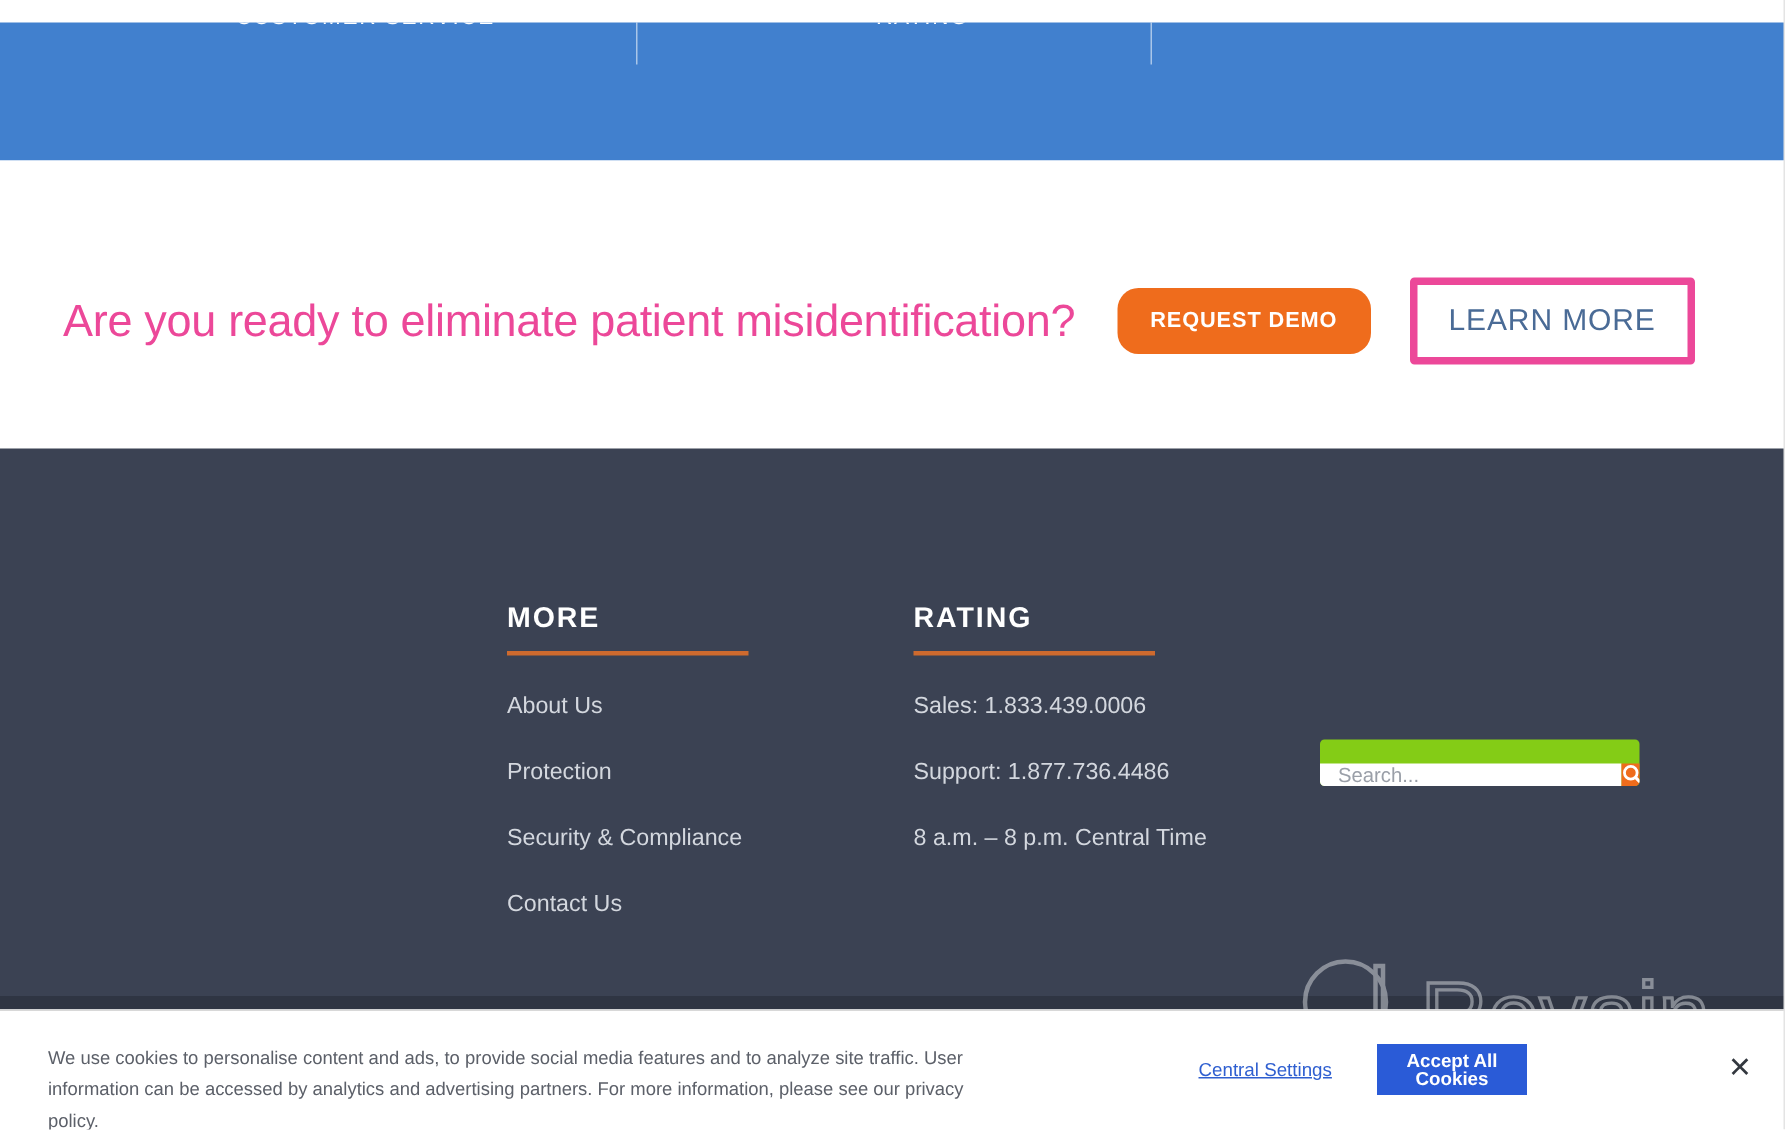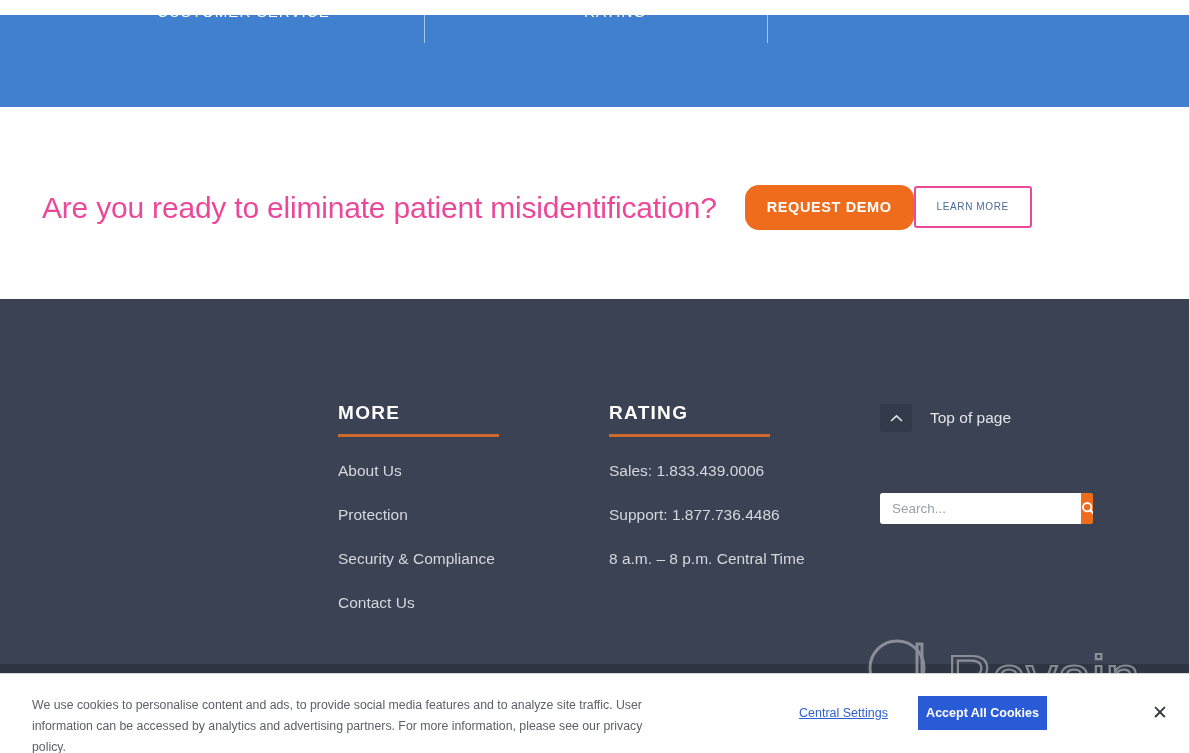--- a/index.html
+++ b/index.html
@@ -84,25 +84,26 @@
     border-radius: 14px;
     font-size: 14.5px;
     font-weight: 700;
     letter-spacing: 0.6px;
     padding: 15px 22px;
     cursor: pointer;
     font-family: "Liberation Sans", sans-serif;
     line-height: 1;
   }
   .btn-learn {
+    margin-left: 26px;
     background: #ffffff;
     color: #4a6b96;
-    border: 2px solid #ec4899;
+    border: 5px solid #ec4899;
     border-radius: 3px;
-    font-size: 10px;
+    font-size: 20px;
     font-weight: 400;
     letter-spacing: 0.6px;
     padding: 14px 21px;
     cursor: pointer;
     font-family: "Liberation Sans", sans-serif;
     line-height: 1;
   }
 
   
   .footer {
@@ -194,20 +195,21 @@
   .searchbox {
     position: absolute;
     left: 880px;
     top: 194px;
     width: 213px;
     height: 31px;
     display: flex;
     border-radius: 3px;
     overflow: hidden;
     background: #84cc16;
+    align-items: flex-end;
   }
   .searchbox input {
     flex: 1;
     border: none;
     outline: none;
     padding: 0 12px;
     font-size: 13.5px;
     color: #555b66;
     font-family: "Liberation Sans", sans-serif;
     background: #ffffff;
@@ -264,21 +266,21 @@
     font-size: 12.5px;
     text-decoration: underline;
     cursor: pointer;
     white-space: nowrap;
     z-index: 55;
   }
   .cookie-accept {
     position: absolute;
     left: 918px;
     top: 696px;
-    width: 129px;
+    width: 100px;
     height: 34px;
     background: #2a5bd7;
     color: #ffffff;
     border: none;
     font-size: 12.5px;
     font-weight: 700;
     cursor: pointer;
     font-family: "Liberation Sans", sans-serif;
     z-index: 55;
     line-height: 1;
@@ -345,28 +347,20 @@
   </div>
 
   <div class="fcol c3">
     <div class="fcol-title">RATING</div>
     <div class="fcol-rule"></div>
     <span class="ftext">Sales: 1.833.439.0006</span>
     <span class="ftext">Support: 1.877.736.4486</span>
     <span class="ftext">8 a.m. – 8 p.m. Central Time</span>
   </div>
 
-  <div class="top-of-page">
-    <button class="tp-btn">
-      <svg width="13" height="9" viewBox="0 0 13 9">
-        <polyline points="1,7 6.5,1.8 12,7" fill="none" stroke="#e2e5ea" stroke-width="1.6"></polyline>
-      </svg>
-    </button>
-    <span class="tp-label">Top of page</span>
-  </div>
 
   <div class="searchbox">
     <input type="text" placeholder="Search..." style="">
     <button class="search-btn">
       <svg width="15" height="15" viewBox="0 0 16 16">
         <circle cx="6.6" cy="6.6" r="4.5" fill="none" stroke="#ffffff" stroke-width="2"></circle>
         <line x1="10.1" y1="10.1" x2="14.4" y2="14.4" stroke="#ffffff" stroke-width="2.2" stroke-linecap="round"></line>
       </svg>
     </button>
   </div>

